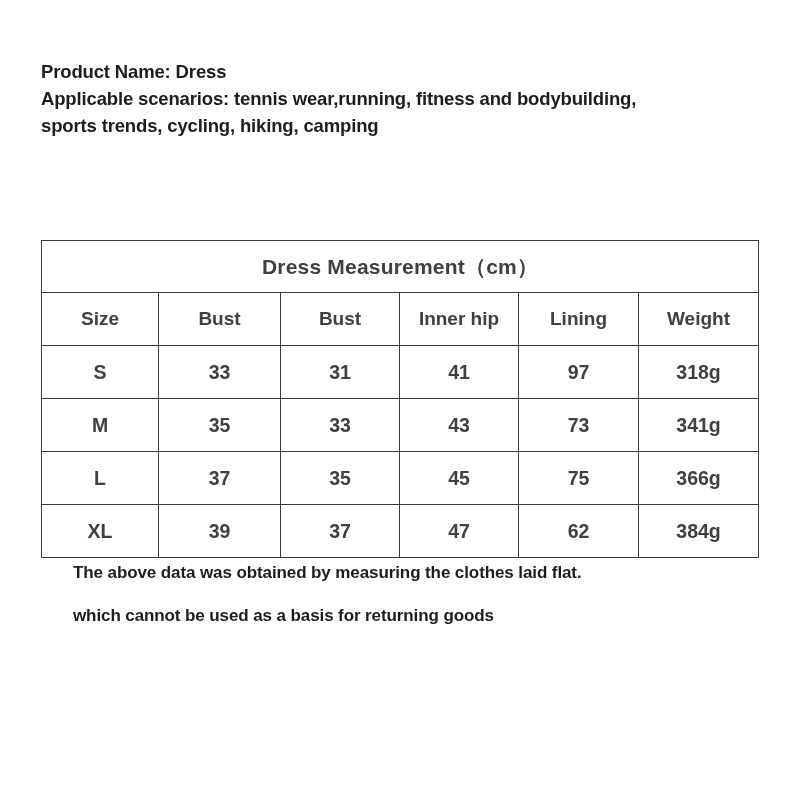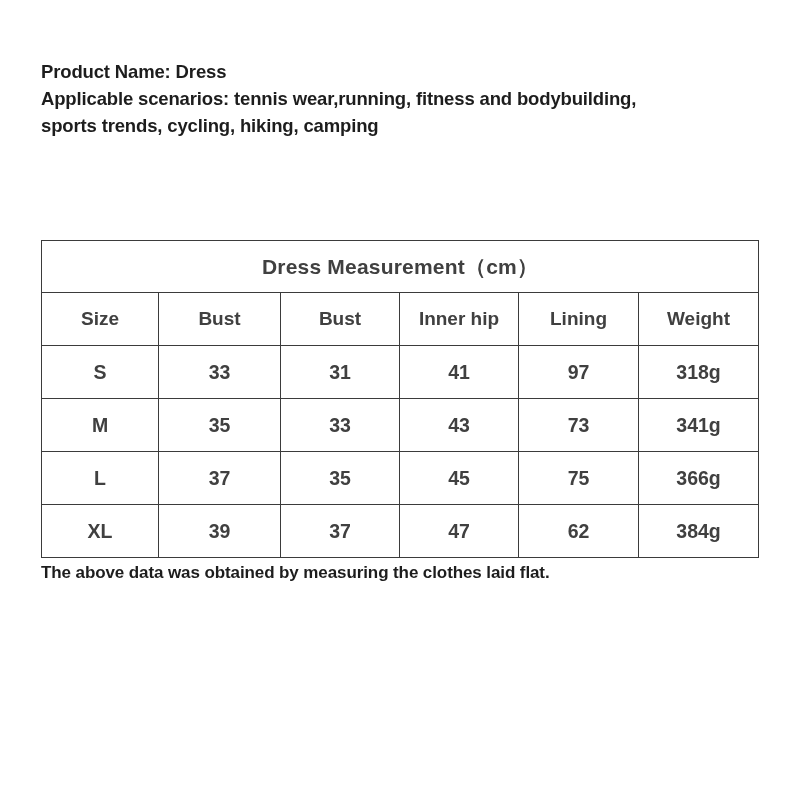--- a/index.html
+++ b/index.html
@@ -87,20 +87,21 @@
     left: 41px;
     top: 560px;
     width: 700px;
   }
   .note-line {
     font-size: 17px;
     font-weight: 700;
     line-height: 25px;
     letter-spacing: -0.1px;
     color: #1d1d1d;
+    margin-left: 32px;
   }
   .note-gap {
     height: 18px;
   }
 </style>
 </head>
 <body>
 
 <div class="page">
 
@@ -161,15 +162,16 @@
         <td>47</td>
         <td>62</td>
         <td>384g</td>
       </tr>
     </tbody>
   </table>
 
   <div class="note-block">
     <div class="note-line">The above data was obtained by measuring the clothes laid flat.</div>
     <div class="note-gap"></div>
+    <div class="note-line">which cannot be used as a basis for returning goods</div>
   </div>
 
 </div>
 
 </body></html>

